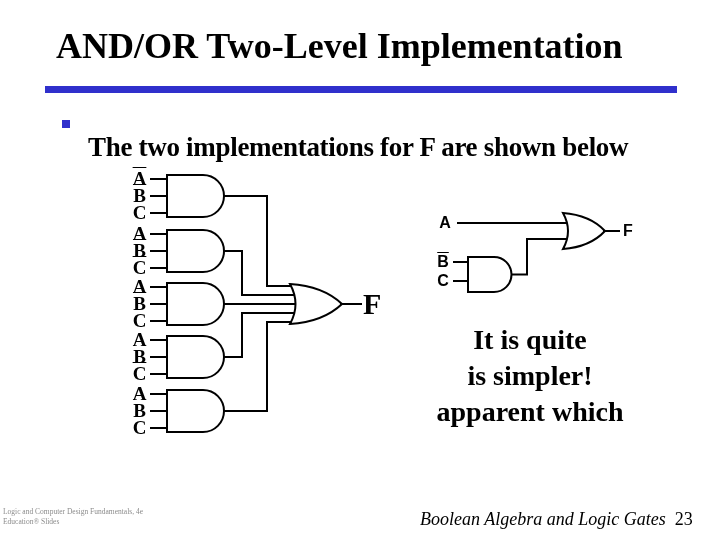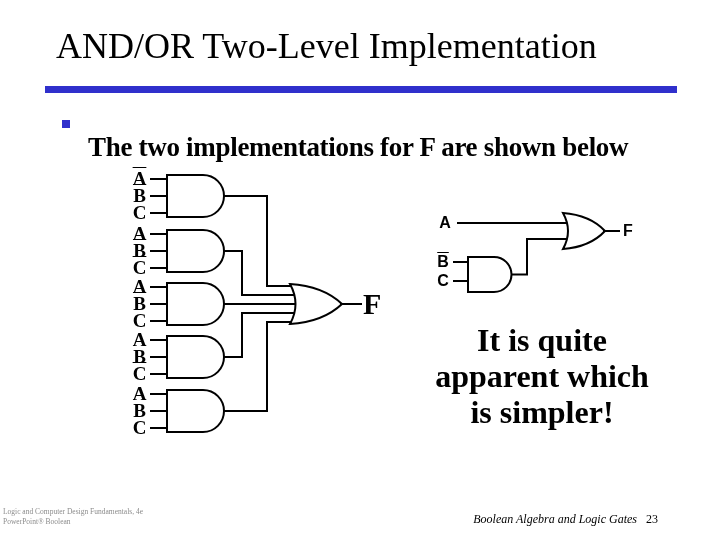--- a/index.html
+++ b/index.html
@@ -4,21 +4,21 @@
 <style>
   html,body{margin:0;padding:0;background:#fff;}
   #slide{
     position:relative;width:720px;height:540px;background:#ffffff;overflow:hidden;
     font-family:"Liberation Serif",serif;color:#000;
   }
   .abs{position:absolute;}
   
   #title{
     left:56px;top:24px;width:648px;height:46px;line-height:44px;
-    font-size:36px;font-weight:normal;white-space:nowrap;
+    font-size:36px;font-weight:bold;white-space:nowrap;
   }
   #rule{left:45px;top:86px;width:632px;height:7px;background:#3030cc;}
   #bullet-square{left:62px;top:120px;width:8px;height:8px;background:#3030cc;}
   #bullet-text{
     left:88px;top:106px;width:620px;line-height:30px;
     font-size:27px;font-weight:bold;letter-spacing:-0.3px;white-space:nowrap;margin-top:26px;
   }
   
   .lc-label{
     position:absolute;left:129px;width:21px;text-align:center;
@@ -29,32 +29,32 @@
     font-family:"Liberation Sans",sans-serif;
     font-size:16px;font-weight:bold;line-height:18px;height:18px;
   }
   .bar{text-decoration:overline;}
   #left-f{
     left:363px;top:289px;width:24px;text-align:left;
     font-size:30px;font-weight:bold;line-height:30px;
   }
   
   #note{
-    left:432px;top:322px;width:220px;text-align:center;
-    font-size:32px;font-weight:bold;line-height:36px;
+    left:420px;top:322px;width:220px;text-align:center;
+    font-size:28px;font-weight:bold;line-height:36px;
   }
   
   #footer-left{
     left:3px;top:507px;width:260px;
     font-family:Liberation Serif, serif;
     font-size:7.5px;line-height:9.5px;color:#8c8c8c;
   }
   #footer-right{
     left:420px;top:511px;width:238px;text-align:right;
-    font-size:12px;line-height:16px;white-space:nowrap;
+    font-size:18px;line-height:16px;white-space:nowrap;
   }
   #footer-right .book{font-style:italic;}
   #footer-right .pagenum{font-style:normal;margin-left:9px;}
   svg{position:absolute;left:0;top:0;}
   .wire{stroke:#000;stroke-width:2;fill:none;}
   .gate{stroke:#000;stroke-width:2;fill:#ffffff;}
 </style>
 </head>
 <body>
 
@@ -129,26 +129,26 @@
 
   <div id="left-f" class="abs">F</div>
 
   <div class="rc-label" style="left:436px;top:214px"><span class="">A</span></div>
   <div class="rc-label" style="left:434px;top:253px"><span class="bar">B</span></div>
   <div class="rc-label" style="left:434px;top:272px"><span class="">C</span></div>
   <div class="rc-label" style="left:619px;top:222px">F</div>
 
   <div id="note" class="abs">
     <div>It is quite</div>
+    <div>is simpler!</div>
     <div>apparent which</div>
-    <div>is simpler!</div>
   </div>
 
   <div id="footer-left" class="abs">
     <div>Logic and Computer Design Fundamentals, 4e</div>
-    <div>PowerPoint® Boolean</div>
+    <div>Education® Slides</div>
   </div>
 
   <div id="footer-right" class="abs">
     <span class="book">Boolean Algebra and Logic Gates</span><span class="pagenum">23</span>
   </div>
 
 </div>
 
 </body></html>

